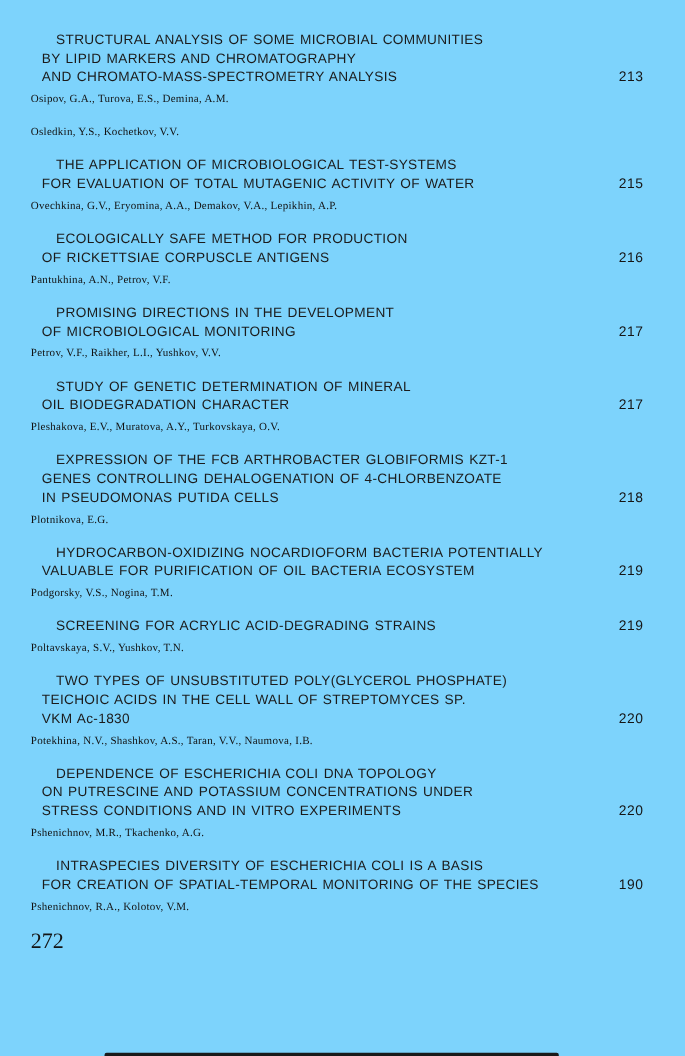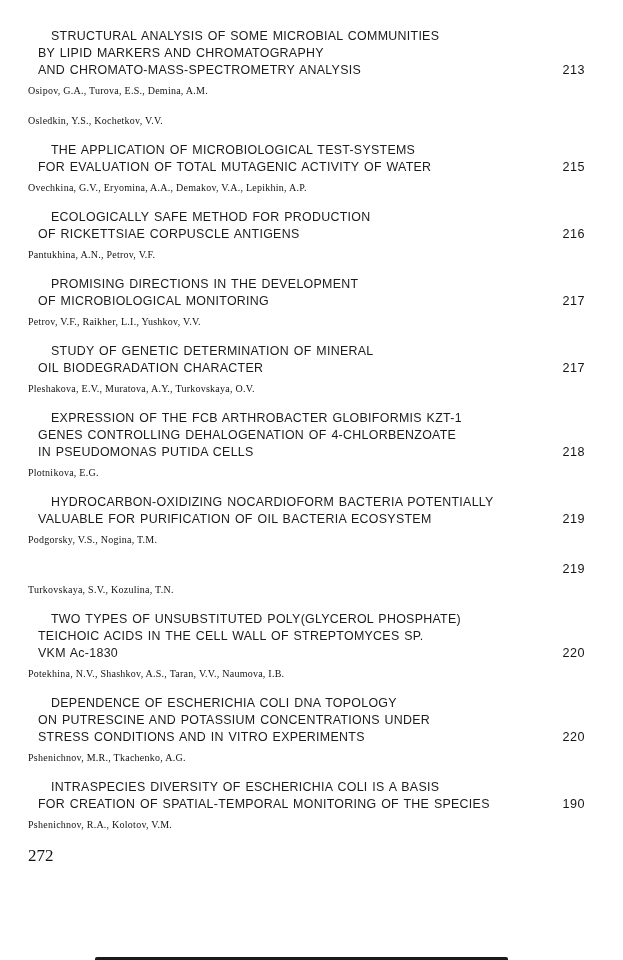--- a/index.html
+++ b/index.html
@@ -5,21 +5,21 @@
   html, body {
     margin: 0;
     padding: 0;
     background: #e8e8e6;
   }
   .page {
     position: relative;
     width: 623px;
     height: 960px;
     margin: 0 auto;
-    background: #ffffff;
+    background: #7dd3fc;
     box-sizing: border-box;
     padding: 28px 38px 0 28px;
     overflow: hidden;
     color: #161616;
   }
   .entries { }
   .entry {
     margin-bottom: 12px;
   }
   .title-block {
@@ -52,21 +52,21 @@
     font-family: "Liberation Serif", serif;
     font-size: 10px;
     line-height: 18px;
     letter-spacing: 0.25px;
     color: #121212;
     white-space: nowrap;
   }
   .footer {
     margin-top: 10px;
     font-family: "Liberation Serif", serif;
-    font-size: 17px;
+    font-size: 20px;
     line-height: 20px;
     color: #141414;
   }
   .scan-edge {
     position: absolute;
     bottom: 0;
     left: 95px;
     right: 115px;
     height: 3px;
     background: #1a1a1a;
@@ -175,24 +175,25 @@
             <span class="title-text">VALUABLE FOR PURIFICATION OF OIL BACTERIA ECOSYSTEM</span>
             <span class="page-num">219</span>
           </div>
         </div>
     <div class="authors">Podgorsky, V.S., Nogina, T.M.</div>
   </div>
 
   <div class="entry">
     <div class="title-block">
           <div class="title-line first">
+            <span class="title-text">SCREENING FOR ACRYLIC ACID-DEGRADING STRAINS</span>
             <span class="page-num">219</span>
           </div>
         </div>
-    <div class="authors">Turkovskaya, S.V., Kozulina, T.N.</div>
+    <div class="authors">Poltavskaya, S.V., Yushkov, T.N.</div>
   </div>
 
   <div class="entry">
     <div class="title-block">
           <div class="title-line first">
             <span class="title-text">TWO TYPES OF UNSUBSTITUTED POLY(GLYCEROL PHOSPHATE)</span>
           </div>
           <div class="title-line">
             <span class="title-text">TEICHOIC ACIDS IN THE CELL WALL OF STREPTOMYCES SP.</span>
           </div>

